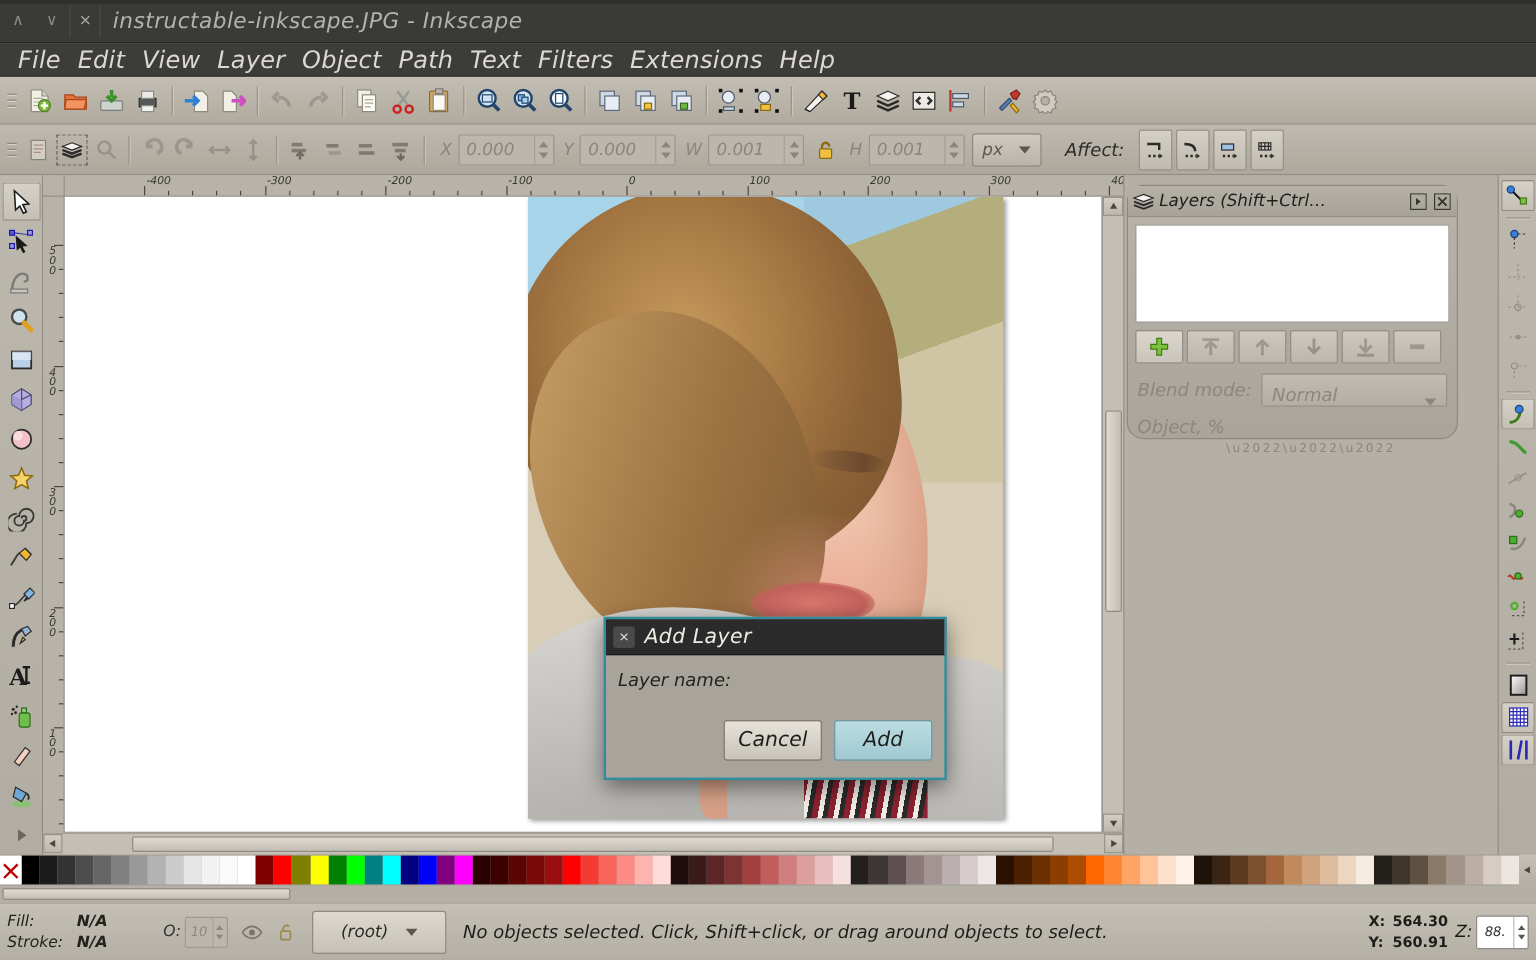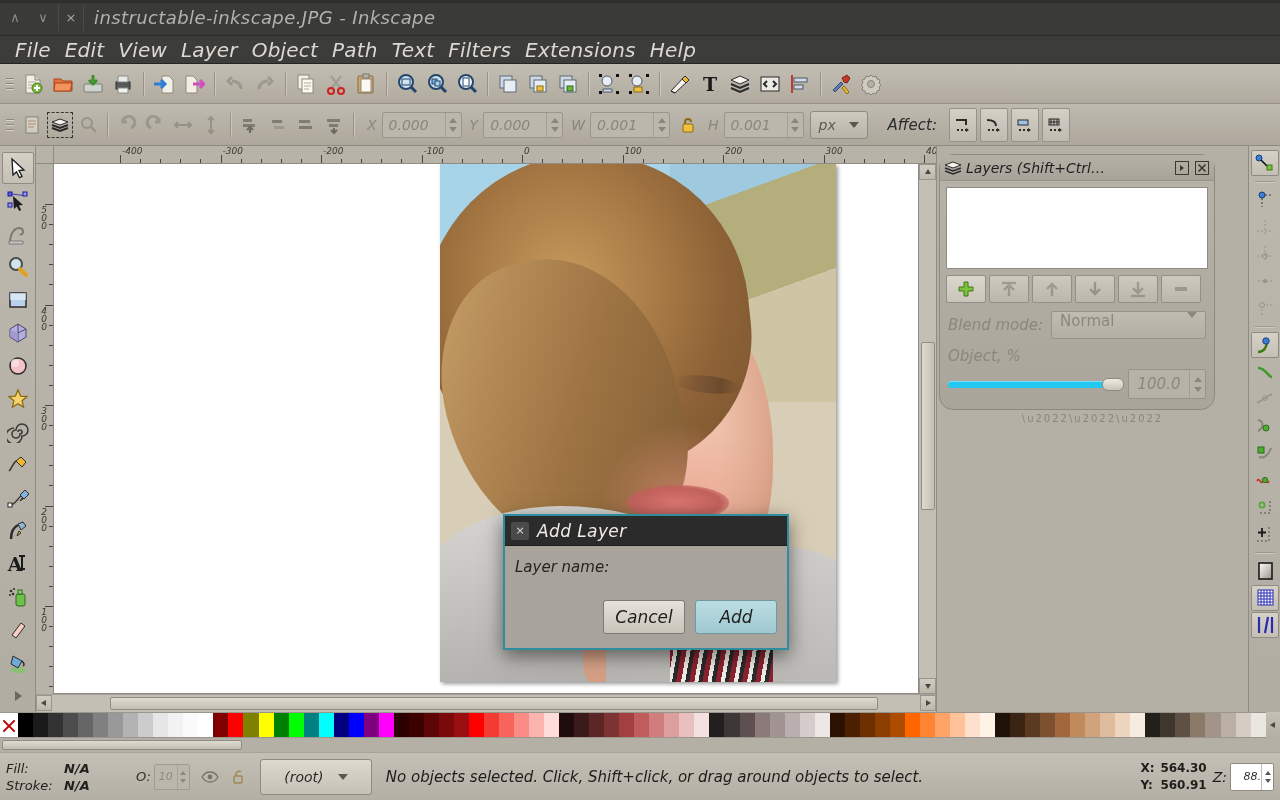--- a/index.html
+++ b/index.html
@@ -242,22 +242,22 @@
   .layerbtns{ display:flex; gap:3px; padding:0 6px 4px 6px;}
   .lbtn{
     width:40px; height:28px; display:flex;align-items:center;justify-content:center;
     background:linear-gradient(#cec9bf,#bcb7ad); border:1px solid #938e86; border-radius:2px;
   }
   .lbtn.hl{ background:linear-gradient(#dcd7cd,#c9c4ba); }
   .blendrow{ display:flex; align-items:center; padding:4px 8px 0 8px; gap:8px;}
   .blendlbl{ font-size:15px; font-style:italic; color:#8c877e;}
   .blendsel{
     flex:1; height:28px; background:linear-gradient(#c1bcb2,#b3aea4); border:1px solid #97928a;
-    border-radius:2px; display:flex; align-items:flex-start; justify-content:space-between; padding:0 8px;
-    color:#8c877e; font-size:15px; 
+    border-radius:2px; display:flex; align-items:flex-end; justify-content:space-between; padding:0 8px;
+    color:#8c877e; font-size:15px; font-style:italic;
   }
   .caret2{width:0;height:0;border-left:5px solid transparent;border-right:5px solid transparent;border-top:6px solid #8c877e;}
   .opacitylbl{ padding:8px 8px 0 8px; font-size:15px; font-style:italic; color:#8c877e;}
   .opacityrow{ display:flex; align-items:center; padding:4px 8px 10px 8px; gap:8px;}
   .slider{ flex:1; height:20px; position:relative; display:flex; align-items:center;}
   .sltrack{ height:7px; width:100%; background:#23c8f0; border-radius:3px; box-shadow:inset 0 1px 0 rgba(255,255,255,.4);}
   .slthumb{
     position:absolute; right:-4px; width:22px; height:13px;
     background:linear-gradient(#efebe3,#c9c4ba); border:1px solid #8f8a82; border-radius:6px;
   }
@@ -324,21 +324,21 @@
     height:36px; min-width:112px; background:linear-gradient(#ded9cf,#c6c1b7); border:1px solid #8f8a82;
     border-radius:3px; display:flex;align-items:center;justify-content:center; gap:14px; padding:0 10px;
     font-size:14px;font-style:italic;color:#2a2a27; margin:0 8px;
   }
   .statusmsg{ flex:1; font-size:15px; font-style:italic; color:#1d1d1b; padding-left:6px; white-space:nowrap;}
   .xycol{ display:flex;flex-direction:column; font-size:12px; font-weight:bold; color:#1d1d1b; gap:3px; margin-right:6px;}
   .xyrow{ display:flex; gap:6px;}
   .xyrow .k{ width:14px;}
   .zlbl{ font-size:14px;font-style:italic; margin-right:3px;}
   .zspin{ display:flex; height:28px; background:#fff; border:1px solid #8f8a82; border-radius:2px;}
-  .zspin input{ width:30px;border:0;background:transparent;text-align:right;outline:none;
+  .zspin input{ width:30px;border:0;background:transparent;text-align:center;outline:none;
      font-size:11px;font-style:italic;color:#333;font-family:"DejaVu Sans",sans-serif;}
   .zspin .arrows{width:12px;display:flex;flex-direction:column;justify-content:center;align-items:center;gap:4px;border-left:1px solid #bbb;}
   .zspin .arrows s{width:0;height:0;border-left:3px solid transparent;border-right:3px solid transparent;display:block;}
   .zspin .arrows s.up{border-bottom:4px solid #555;}
   .zspin .arrows s.dn{border-top:4px solid #555;}
 
   
   .overlay{ position:absolute; inset:0; pointer-events:none; }
   .dialog{
     position:absolute; left:503px; top:368px; width:286px;
@@ -1118,33 +1118,20 @@
 
         <div class="blendrow">
           <span class="blendlbl">Blend mode:</span>
           <div class="blendsel">
             <span>Normal</span>
             <span class="caret2"></span>
           </div>
         </div>
 
         <div class="opacitylbl">Object, %</div>
-        <div class="opacityrow">
-          <div class="slider">
-            <div class="sltrack"></div>
-            <div class="slthumb"></div>
-          </div>
-          <div class="opspin">
-            <input readonly="" value="100.0" style="">
-            <div class="arrows">
-                <s class="up"></s>
-                <s class="dn"></s>
-              </div>
-          </div>
-        </div>
       </div>
       <div class="dockgrip">\u2022\u2022\u2022</div>
     </div>
 
     <div class="snapbar">
       <div class="snapbtn on">
         <svg width="22" height="20" viewBox="0 0 22 20">
             <circle cx="5" cy="5" r="3" fill="#3a7fd6" stroke="#1b3f78"></circle>
             <path d="M7 7l7 7" stroke="#111" stroke-width="1.6"></path>
             <path d="M12 12l4 4-1 1z" fill="#111"></path>

